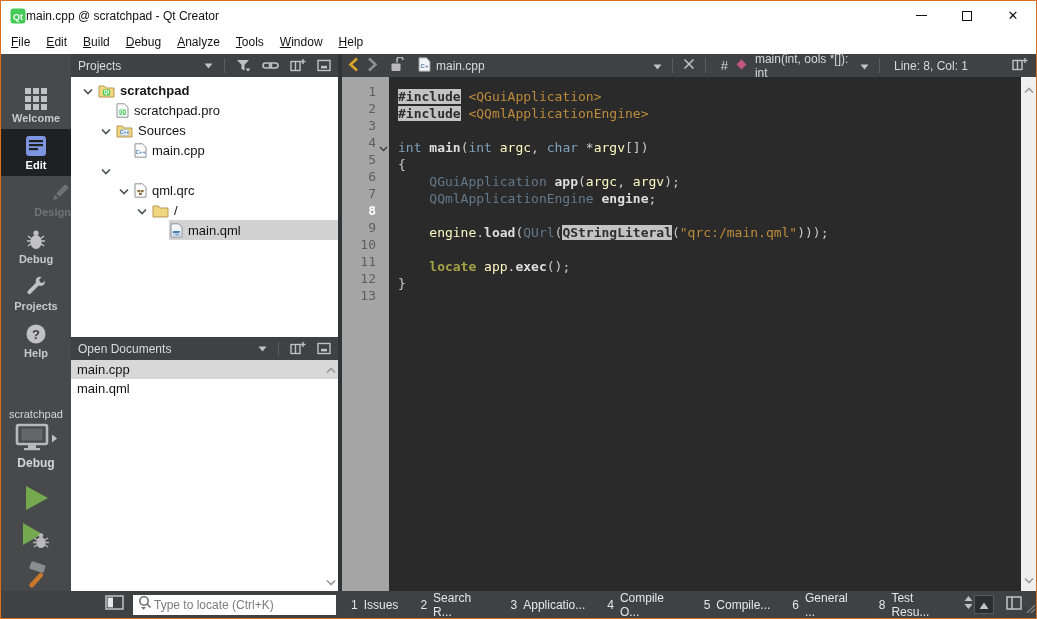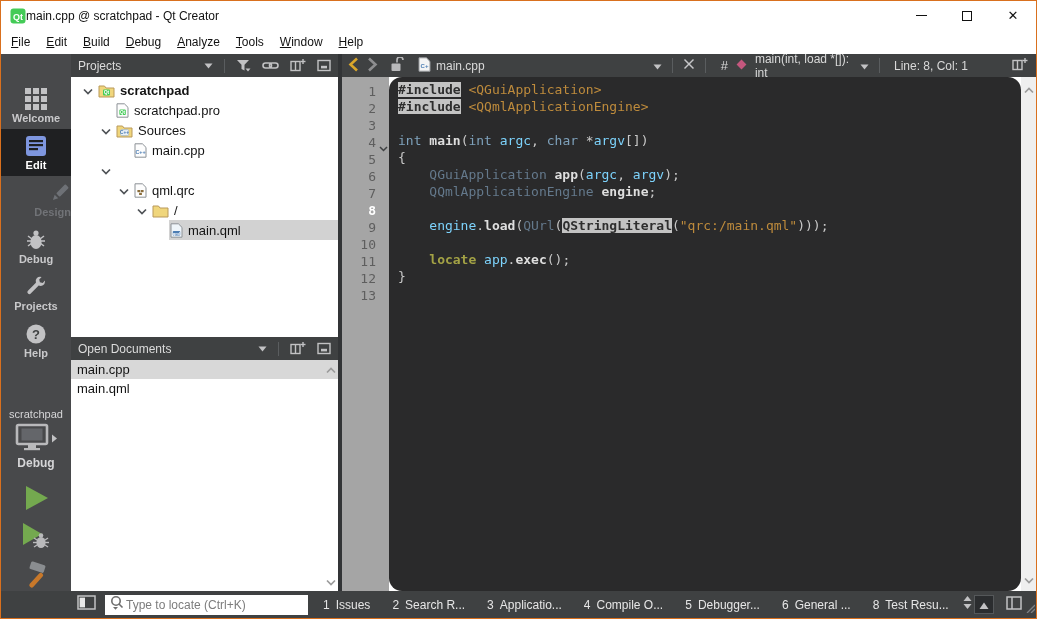--- a/index.html
+++ b/index.html
@@ -66,33 +66,33 @@
   .file-spacer { width:160px; }
   .sym-seg { flex:1; display:flex; align-items:center; min-width:0; }
   .hash { font-size:13px; color:#D9D9D9; padding:0 7px 0 9px; }
   .sym-text { margin-left:7px; }
   .pos-text { padding:0 10px 0 8px; white-space:nowrap; }
   .ed-body { flex:1; display:flex; min-height:0; }
   .gutter { width:47px; background:#A5A5A5; flex-shrink:0; font-family:"DejaVu Sans Mono", monospace; font-size:13px; color:#5E5E5E; padding-top:6px; }
   .g-row { height:17px; line-height:17px; text-align:right; padding-right:13px; position:relative; }
   .g-row.current { color:#FFFFFF; font-weight:bold; }
   .g-fold { position:absolute; right:1px; top:5px; }
-  .code { flex:1; background:#2A2A2B; padding:4px 0 0 9px; font-family:"DejaVu Sans Mono", monospace; font-size:13px; overflow:hidden;border-radius:13px; }
+  .code { flex:1; background:#2A2A2B; padding:11px 0 0 9px; font-family:"DejaVu Sans Mono", monospace; font-size:13px; overflow:hidden; }
   .code-line { height:17px; line-height:17px; white-space:pre; color:#C9C9C9; }
   .tk-occ  { background:#C3C3C3; color:#2E2E2E; font-weight:bold; }
   .tk-str  { color:#BE8B3C; }
   .tk-kw   { color:#7EA1BB; }
   .tk-type { color:#64798C; }
   .tk-fn   { color:#DEDEDE; font-weight:bold; }
-  .tk-var  { color:#7dd3fc; }
+  .tk-var  { color:#fef9c3; }
   .tk-ret  { color:#A3A245; font-weight:bold; }
   .tk-plain{ color:#C9C9C9; }
   .vscroll { width:15px; background:#EFEFEF; flex-shrink:0; display:flex; flex-direction:column; justify-content:space-between; align-items:center; padding:3px 0; }
   
-  .bottombar { position:absolute; left:0; right:0; bottom:0; height:27px; background:#3F4142; display:flex; align-items:center; }
+  .bottombar { position:absolute; left:0; right:0; bottom:0; height:27px; background:#3F4142; display:flex; align-items:center;padding-left:28px; }
   .sb-toggle { margin-left:76px; display:flex; }
   .locator { margin-left:9px; width:203px; height:20px; background:#FFFFFF; display:flex; align-items:center; padding:0 4px; flex-shrink:0; }
   .locator input { border:none; outline:none; flex:1; font-size:12px; font-family:"Liberation Sans",sans-serif; color:#333; min-width:0; }
   .locator input::placeholder { color:#7C7C7C; }
   .panes { display:flex; align-items:center; margin-left:4px; }
   .pane { display:flex; align-items:center; padding:0 11px; font-size:12px; color:#E6E6E6; height:27px; }
   .pane-num { margin-right:6px; }
   .pane-sort { margin-left:2px; display:flex; }
   .br-right { margin-left:auto; display:flex; align-items:center; gap:12px; margin-right:14px; }
   .collapse-btn { width:20px; height:19px; background:#2B2D2F; border:1px solid #55585A; display:flex; align-items:center; justify-content:center; }
@@ -509,21 +509,21 @@
                   <line x1="10.5" y1="1.5" x2="1.5" y2="10.5"></line>
                 </g>
               </svg></span>
           </span>
         <span class="tsep"></span>
         <span class="sym-seg">
           <span class="hash">#</span>
           <span><svg width="13" height="13">
                 <rect x="3" y="3" width="7" height="7" transform="rotate(45 6.5 6.5)" fill="#C4577E"></rect>
               </svg></span>
-          <span class="sym-text">main(int, load *[]): int</span>
+          <span class="sym-text">main(int, ools *[]): int</span>
           <span style="flex:1"></span>
           <span class="tb-btn">
               <span><svg width="9" height="6">
                   <polygon points="0.5,0.5 8.5,0.5 4.5,5.5" fill="#C2C2C4"></polygon>
                 </svg></span>
             </span>
         </span>
         <span class="tsep"></span>
         <span class="pos-text">Line: 8, Col: 1</span>
         <span style="flex:0 0 30px"></span>
@@ -610,21 +610,21 @@
         <div class="pane">
           <span class="pane-num">3</span>
           <span class="pane-label">Applicatio...</span>
         </div>
         <div class="pane">
           <span class="pane-num">4</span>
           <span class="pane-label">Compile O...</span>
         </div>
         <div class="pane">
           <span class="pane-num">5</span>
-          <span class="pane-label">Debugger...</span>
+          <span class="pane-label">Compile...</span>
         </div>
         <div class="pane">
           <span class="pane-num">6</span>
           <span class="pane-label">General ...</span>
         </div>
         <div class="pane">
           <span class="pane-num">8</span>
           <span class="pane-label">Test Resu...</span>
         </div>
       </div>

